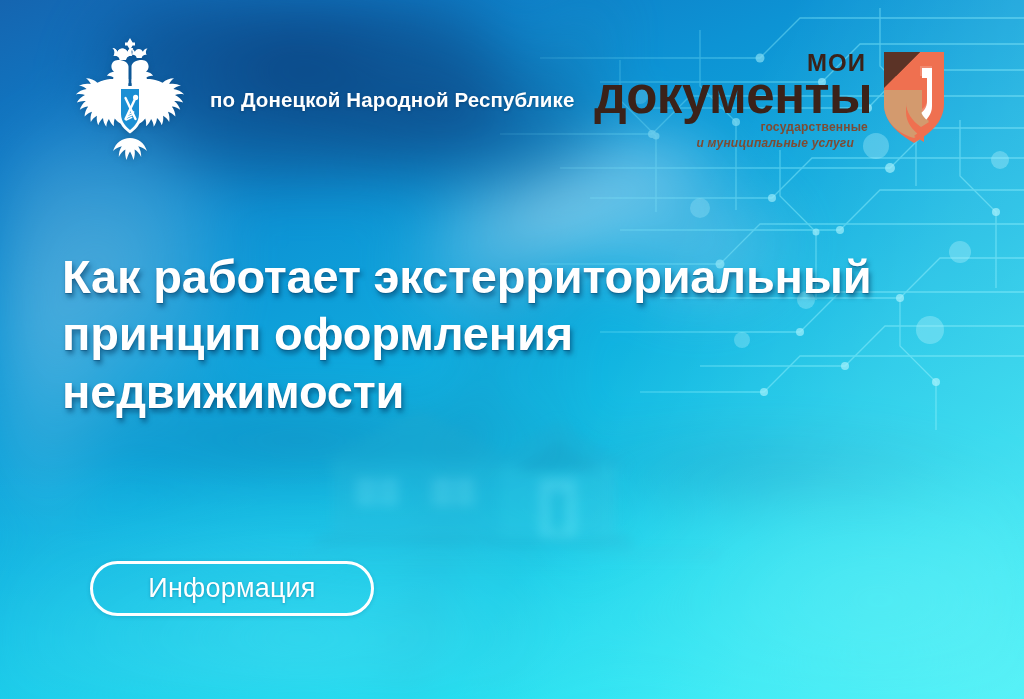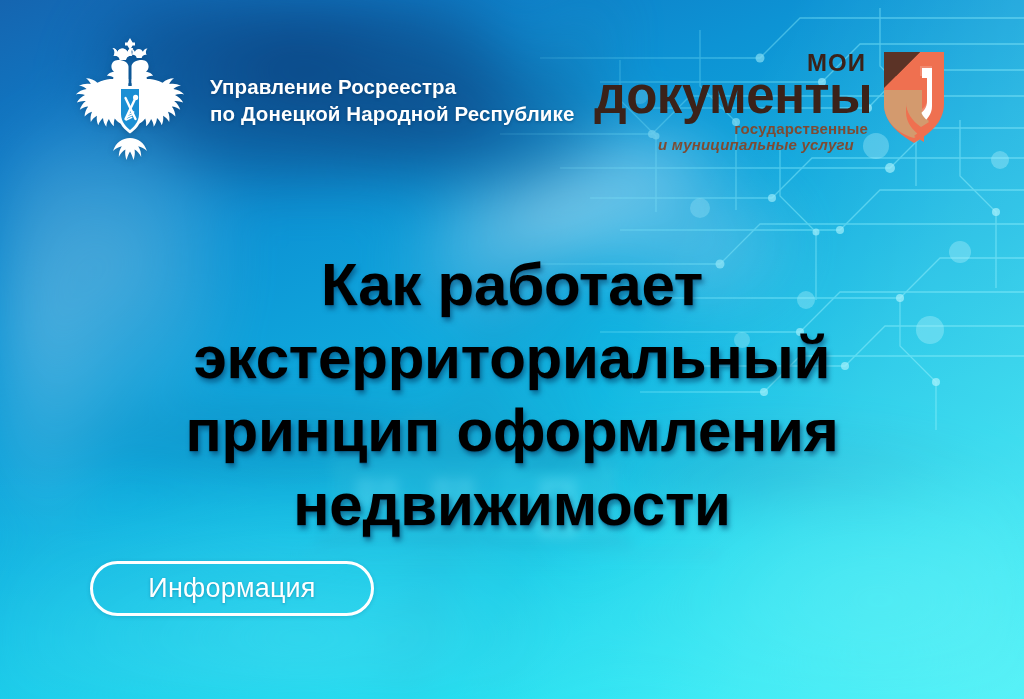--- a/index.html
+++ b/index.html
@@ -114,34 +114,33 @@
   }
   .mfc-doc {
     position:absolute; right:0px; top:34px;
     font-size:51px; font-weight:bold; letter-spacing:-.5px;
     color:#3b2219;
     line-height:1;
   }
   .mfc-sub1, .mfc-sub2 {
     position:absolute; right:4px;
     color:#7d4b33;
-    font-size:15px; font-weight:bold; letter-spacing:.2px;
+    font-size:12px; font-weight:bold; letter-spacing:.2px;
     white-space:nowrap;
   }
   .mfc-sub1 { top:84px; }
   .mfc-sub2 { top:100px; right:18px;font-style:italic; }
   .mfc-mark { width:76px; height:104px; margin-left:4px; margin-top:-6px; }
   .mfc-mark svg { width:100%; height:100%; display:block; }
 
   
   .headline {
     position:absolute; left:62px; right:62px; top:248px;
-    text-align:center;
-    color:#000000;
-    font-size:60px;
+    color:#ffffff;
+    font-size:47px;
     font-weight:bold;
     line-height:1.22;
     letter-spacing:-.2px;
     text-shadow:
       2px 4px 5px rgba(0,55,95,.55),
       0 1px 1px rgba(0,55,95,.40);
   }
   .headline .hl-line { display:block; }
 
   
@@ -284,21 +283,20 @@
           </g>
           <circle cx="69.6" cy="63.4" r="2.6" fill="#ffffff"></circle>
           <g fill="#ffffff">
             <rect x="61.2" y="78.5" width="7.4" height="1.5" transform="rotate(-25 64.9 79.2)"></rect>
             <rect x="60.2" y="81.2" width="7.4" height="1.5" transform="rotate(-25 63.9 81.9)"></rect>
             <rect x="59.2" y="83.9" width="7.4" height="1.5" transform="rotate(-25 62.9 84.6)"></rect>
           </g>
         </svg>
       </div>
       <div class="rosreestr-text">
-        <div>Управление Росреестра</div>
         <div>по Донецкой Народной Республике</div>
       </div>
     </div>
 
     <div class="mfc-lockup">
       <div class="mfc-words">
         <div class="mfc-moi">мои</div>
         <div class="mfc-doc">документы</div>
         <div class="mfc-sub1">государственные</div>
         <div class="mfc-sub2">и муниципальные услуги</div>

